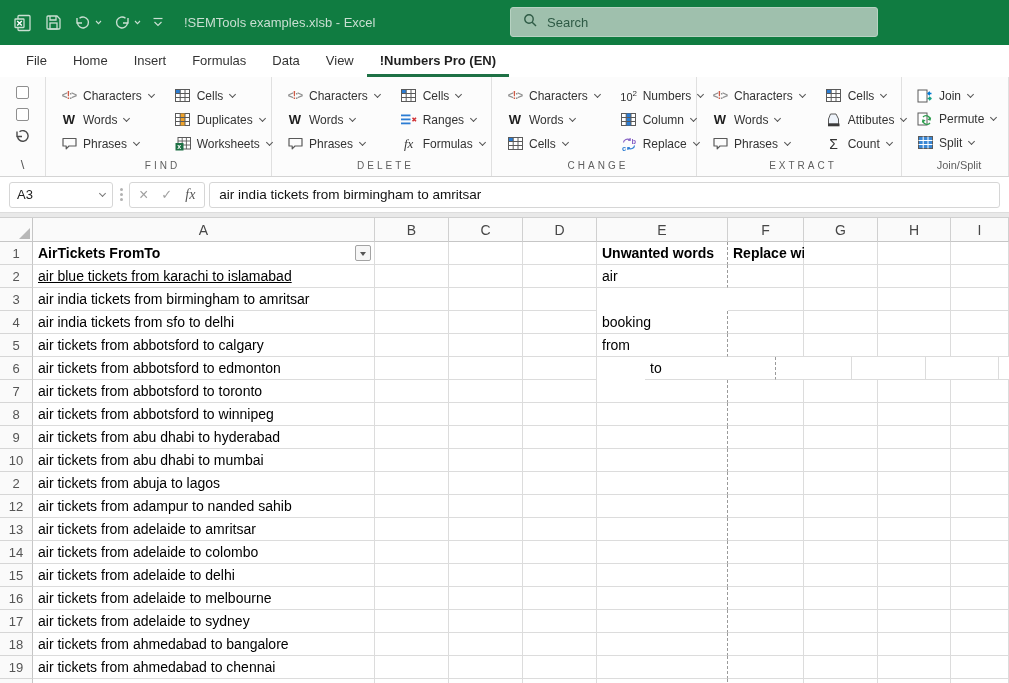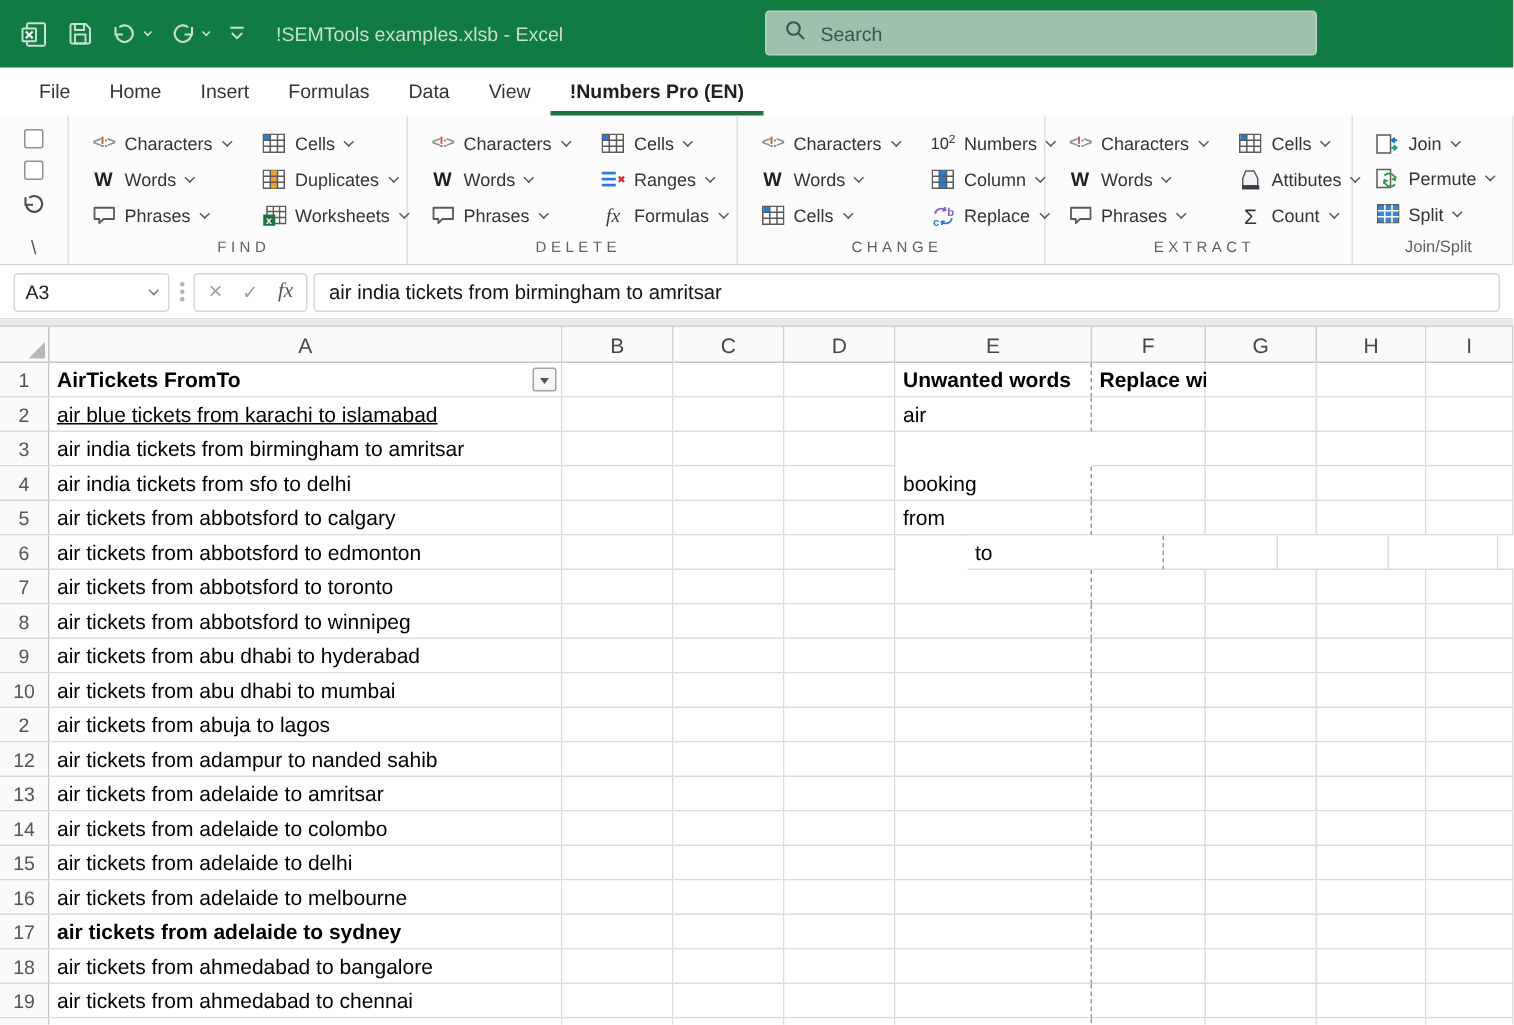--- a/index.html
+++ b/index.html
@@ -662,21 +662,21 @@
         <div class="cell" style="width: 74px;"></div>
         <div class="cell" style="width: 74px;"></div>
         <div class="cell dashR" style="width: 131px;"></div>
         <div class="cell" style="width: 76px;"></div>
         <div class="cell" style="width: 74px;"></div>
         <div class="cell" style="width: 73px;"></div>
         <div class="cell" style="width: 58px;"></div>
       </div>
       <div class="grow">
         <div class="row-hdr">17</div>
-        <div class="cell" style="width: 342px; font-weight: bold;">air tickets from adelaide to sydney</div>
+        <div class="cell" style="width: 342px;">air tickets from adelaide to sydney</div>
         <div class="cell" style="width: 74px;"></div>
         <div class="cell" style="width: 74px;"></div>
         <div class="cell" style="width: 74px;"></div>
         <div class="cell dashR" style="width: 131px;"></div>
         <div class="cell" style="width: 76px;"></div>
         <div class="cell" style="width: 74px;"></div>
         <div class="cell" style="width: 73px;"></div>
         <div class="cell" style="width: 58px;"></div>
       </div>
       <div class="grow">

